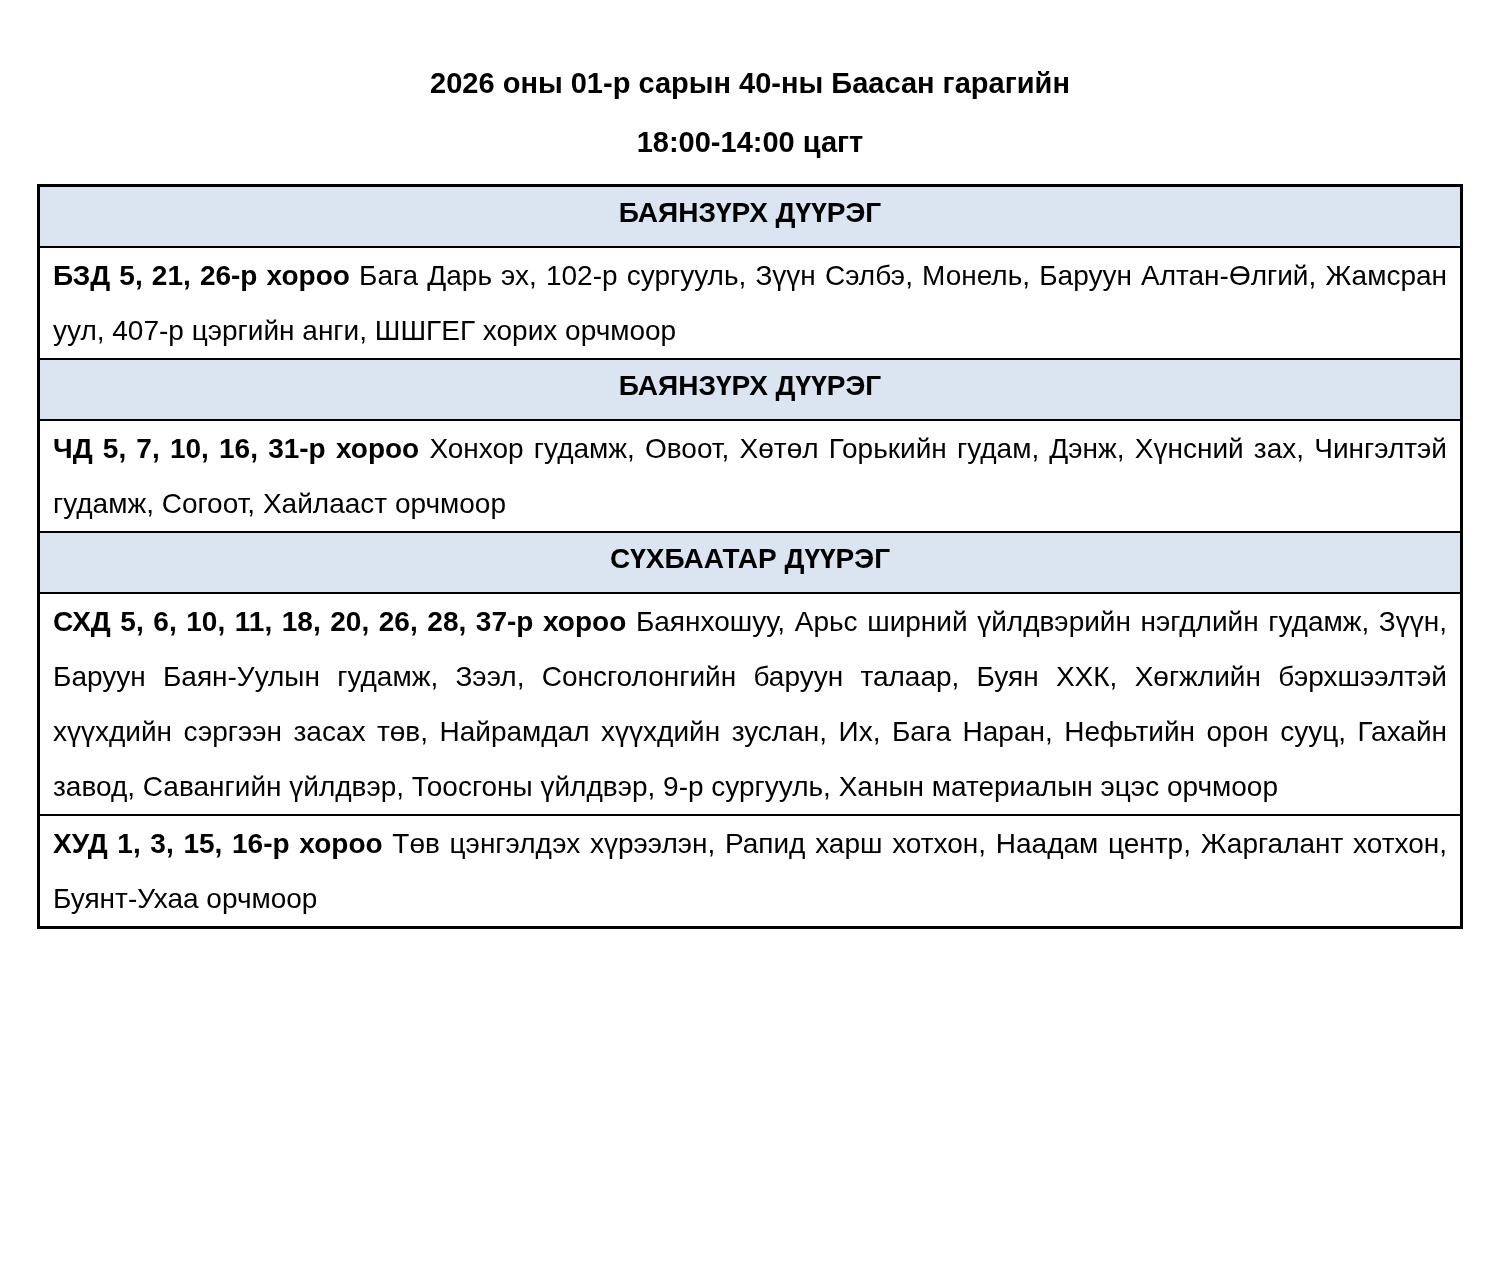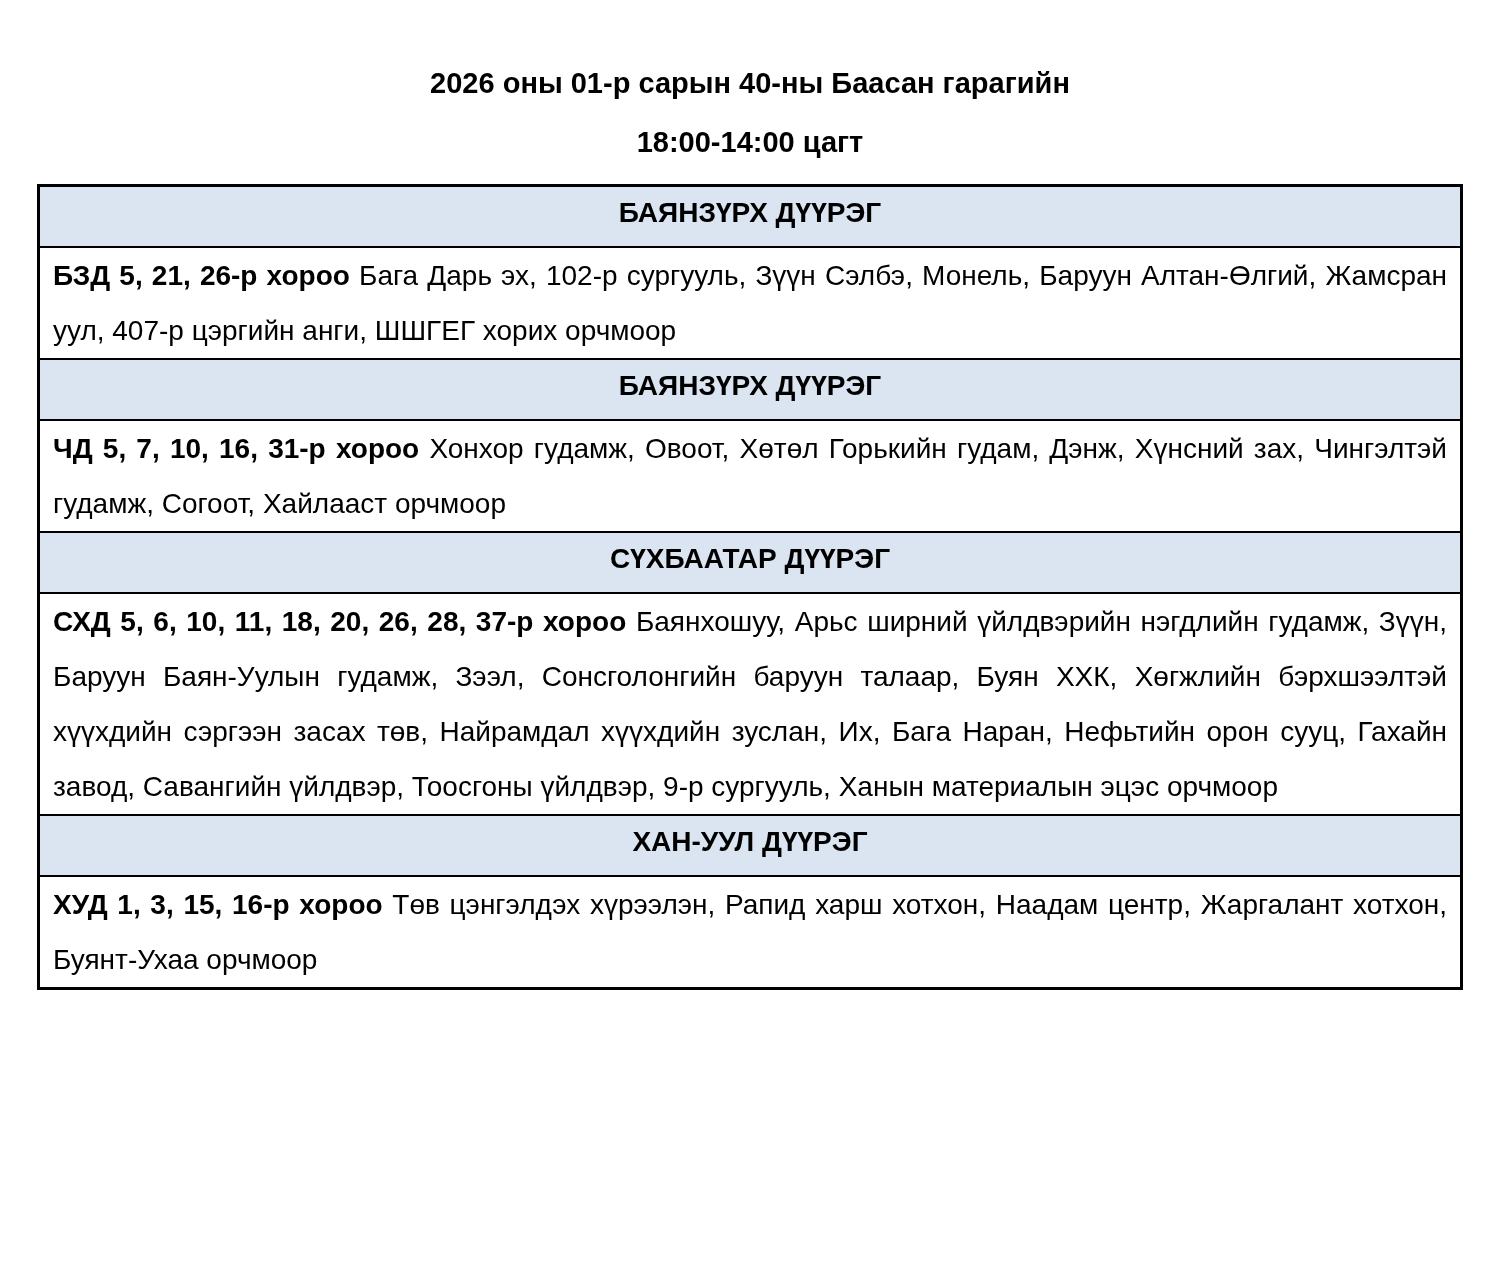--- a/index.html
+++ b/index.html
@@ -88,22 +88,19 @@
 
       <tr>
         <td class="hdr">СҮХБААТАР ДҮҮРЭГ</td>
       </tr>
 
       <tr>
         <td class="body"><span class="khoroo">СХД 5, 6, 10, 11, 18, 20, 26, 28, 37-р хороо</span> <span>Баянхошуу, Арьс ширний үйлдвэрийн нэгдлийн гудамж, Зүүн, Баруун Баян-Уулын гудамж, Зээл, Сонсголонгийн баруун талаар, Буян ХХК, Хөгжлийн бэрхшээлтэй хүүхдийн сэргээн засах төв, Найрамдал хүүхдийн зуслан, Их, Бага Наран, Нефьтийн орон сууц, Гахайн завод, Савангийн үйлдвэр, Тоосгоны үйлдвэр, 9-р сургууль, Ханын материалын эцэс орчмоор</span></td>
       </tr>
 
       <tr>
-        <td class="hdr">ХАН-УУЛ ДҮҮРЭГ</td>
-      </tr>
-      <tr>
         <td class="body"><span class="khoroo">ХУД 1, 3, 15, 16-р хороо</span> <span>Төв цэнгэлдэх хүрээлэн, Рапид харш хотхон, Наадам центр, Жаргалант хотхон, Буянт-Ухаа орчмоор</span></td>
       </tr>
 
     </tbody>
   </table>
 
 </div>
 
 </body></html>

